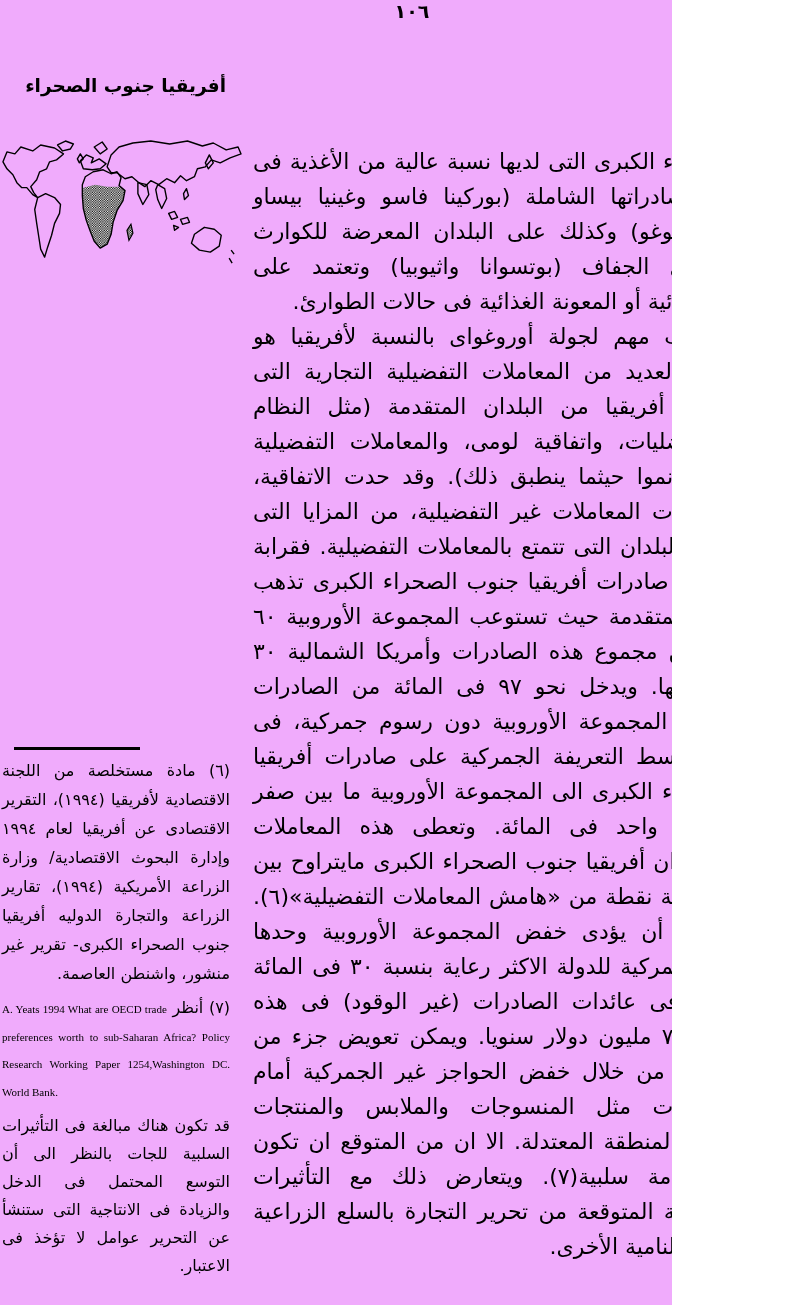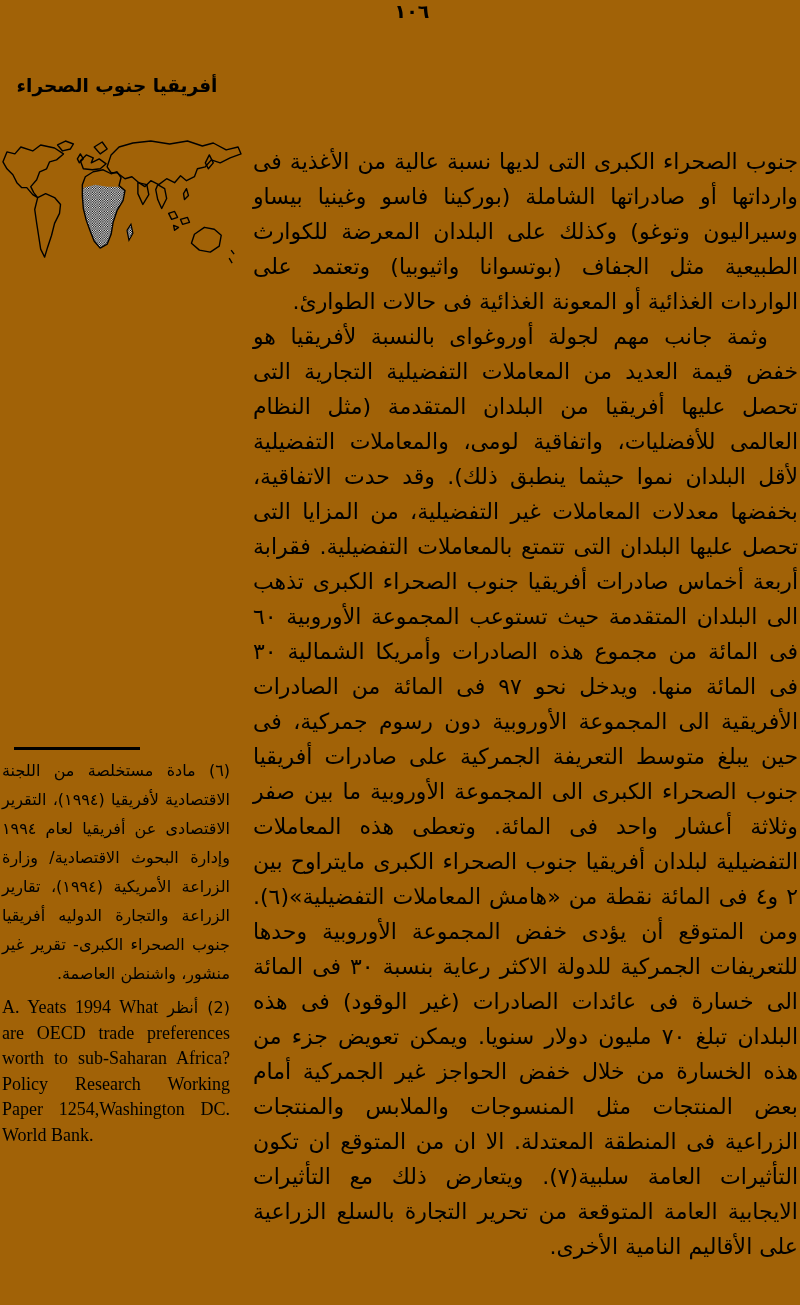--- a/index.html
+++ b/index.html
@@ -1,20 +1,20 @@
 <!DOCTYPE html>
 <html><head>
 <meta charset="utf-8">
 <style>
   html, body { margin: 0; padding: 0; background: #ffffff; }
   .page {
     position: relative;
-    width: 800px;
+    width: 672px;
     height: 1305px;
-    background: #a16207;
+    background: #f0abfc;
     color: #000000;
     overflow: hidden;
     font-family: "DejaVu Sans", sans-serif;
     text-decoration: underline;
   }
   .page-number {
     position: absolute;
     top: 0px;
     left: 0;
     width: 824px;
@@ -22,21 +22,20 @@
     font-size: 19px;
     font-weight: bold;
     letter-spacing: 2px;
   }
   .sidebar-title {
     position: absolute;
     top: 70px;
     left: 8px;
     width: 218px;
     direction: rtl;
-    text-align: center;
     font-weight: bold;
     font-size: 18.5px;
     line-height: 32px;
   }
   .map {
     position: absolute;
     top: 138px;
     left: 0px;
     width: 248px;
     height: 134px;
@@ -62,21 +61,21 @@
   }
   .footnotes p { margin: 0; }
   .footnote-7 {
     margin-top: 7px !important;
     line-height: 25.5px;
     text-align: justify;
     text-align-last: left;
   }
   .latin {
     font-family: "Liberation Serif", serif;
-    font-size: 18px;
+    font-size: 11px;
     direction: ltr;
     unicode-bidi: embed;
   }
   .footnote-cont {
     margin-top: 7px !important;
     line-height: 28px;
   }
   .main {
     position: absolute;
     top: 144px;
@@ -144,23 +143,24 @@
       <path fill="none" stroke="#000" stroke-width="1.4" stroke-linejoin="round" d="M86,39 L94,34 L104,32 L112,36 L118,34 L122,40 L120,48 L126,53 L124,63 L118,73 L114,85 L112,97 L108,107 L101,111 L95,104 L91,94 L87,83 L84,71 L83,58 L83,47 Z"></path>
 
       <path fill="url(#dither)" stroke="#000" stroke-width="1.2" d="M128,93 L132,87 L134,96 L130,103 Z"></path>
     </svg>
   </div>
 
   <div class="footnotes">
     <div class="footnote-rule"></div>
     <p class="footnote-6">(٦) مادة مستخلصة من اللجنة الاقتصادية لأفريقيا (١٩٩٤)، التقرير الاقتصادى عن أفريقيا لعام ١٩٩٤ وإدارة البحوث الاقتصادية/ وزارة الزراعة الأمريكية (١٩٩٤)، تقارير الزراعة والتجارة الدوليه أفريقيا جنوب الصحراء الكبرى- تقرير غير منشور، واشنطن العاصمة.</p>
     <p class="footnote-7">
-      <span>(2) أنظر</span>
+      <span>(٧) أنظر</span>
       <span class="latin">A. Yeats 1994 What are OECD trade preferences worth to sub-Saharan Africa? Policy Research Working Paper 1254,Washington DC. World Bank.</span>
     </p>
+    <p class="footnote-cont">قد تكون هناك مبالغة فى التأثيرات السلبية للجات بالنظر الى أن التوسع المحتمل فى الدخل والزيادة فى الانتاجية التى ستنشأ عن التحرير عوامل لا تؤخذ فى الاعتبار.</p>
   </div>
 
   <div class="main">
     <p class="para-1">جنوب الصحراء الكبرى التى لديها نسبة عالية من الأغذية فى وارداتها أو صادراتها الشاملة (بوركينا فاسو وغينيا بيساو وسيراليون وتوغو) وكذلك على البلدان المعرضة للكوارث الطبيعية مثل الجفاف (بوتسوانا واثيوبيا) وتعتمد على الواردات الغذائية أو المعونة الغذائية فى حالات الطوارئ.</p>
     <p class="para-2">وثمة جانب مهم لجولة أوروغواى بالنسبة لأفريقيا هو خفض قيمة العديد من المعاملات التفضيلية التجارية التى تحصل عليها أفريقيا من البلدان المتقدمة (مثل النظام العالمى للأفضليات، واتفاقية لومى، والمعاملات التفضيلية لأقل البلدان نموا حيثما ينطبق ذلك). وقد حدت الاتفاقية، بخفضها معدلات المعاملات غير التفضيلية، من المزايا التى تحصل عليها البلدان التى تتمتع بالمعاملات التفضيلية. فقرابة أربعة أخماس صادرات أفريقيا جنوب الصحراء الكبرى تذهب الى البلدان المتقدمة حيث تستوعب المجموعة الأوروبية ٦٠ فى المائة من مجموع هذه الصادرات وأمريكا الشمالية ٣٠ فى المائة منها. ويدخل نحو ٩٧ فى المائة من الصادرات الأفريقية الى المجموعة الأوروبية دون رسوم جمركية، فى حين يبلغ متوسط التعريفة الجمركية على صادرات أفريقيا جنوب الصحراء الكبرى الى المجموعة الأوروبية ما بين صفر وثلاثة أعشار واحد فى المائة. وتعطى هذه المعاملات التفضيلية لبلدان أفريقيا جنوب الصحراء الكبرى مايتراوح بين ٢ و٤ فى المائة نقطة من «هامش المعاملات التفضيلية»(٦). ومن المتوقع أن يؤدى خفض المجموعة الأوروبية وحدها للتعريفات الجمركية للدولة الاكثر رعاية بنسبة ٣٠ فى المائة الى خسارة فى عائدات الصادرات (غير الوقود) فى هذه البلدان تبلغ ٧٠ مليون دولار سنويا. ويمكن تعويض جزء من هذه الخسارة من خلال خفض الحواجز غير الجمركية أمام بعض المنتجات مثل المنسوجات والملابس والمنتجات الزراعية فى المنطقة المعتدلة. الا ان من المتوقع ان تكون التأثيرات العامة سلبية(٧). ويتعارض ذلك مع التأثيرات الايجابية العامة المتوقعة من تحرير التجارة بالسلع الزراعية على الأقاليم النامية الأخرى.</p>
   </div>
 
 </div>
 
 </body></html>

